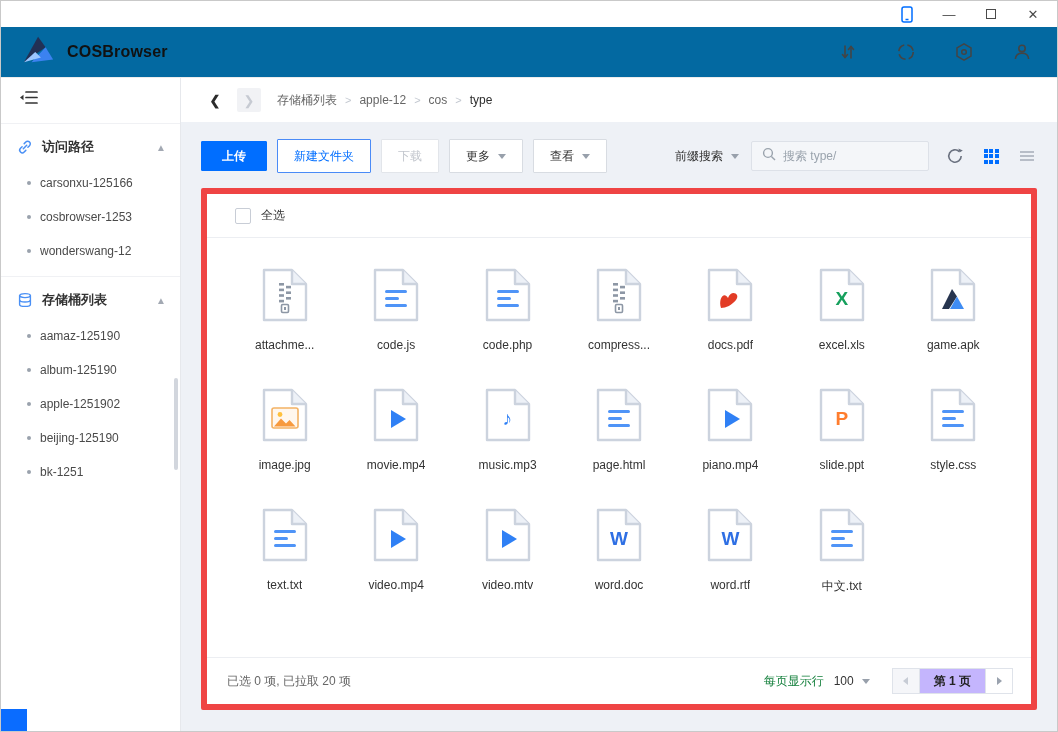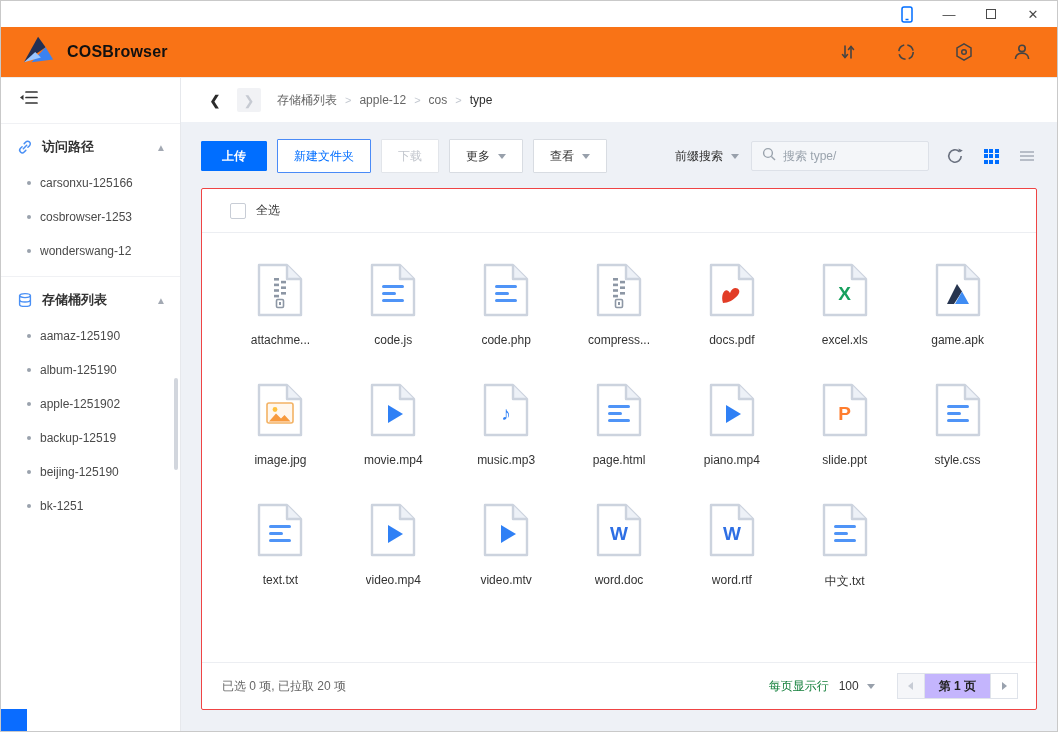--- a/index.html
+++ b/index.html
@@ -6,21 +6,21 @@
   html,body { background:#fff; }
   body { font-family:"Liberation Sans", sans-serif; }
   .app { position:relative; width:1058px; height:732px; background:#fff; border:1px solid #c9c9c9; overflow:hidden; }
 
   
   .titlebar { height:26px; display:flex; align-items:center; justify-content:flex-end; gap:26px; padding-right:16px; }
   .win-ic { display:inline-flex; align-items:center; justify-content:center; width:16px; height:16px; color:#4a4a4a; font-size:13px; cursor:default; }
   .max-box { width:10px; height:10px; border:1.4px solid #4a4a4a; }
 
   
-  .header { height:51px; display:flex; align-items:center; justify-content:space-between; padding:0 24px 0 20px; border-bottom:1px solid #ececec; background:#f97316; }
+  .header { height:51px; display:flex; align-items:center; justify-content:space-between; padding:0 24px 0 20px; border-bottom:1px solid #ececec; background:#0369a1; }
   .logo-wrap { display:flex; align-items:center; }
   .logo-text { font-size:16px; font-weight:700; color:#111; margin-left:10px; letter-spacing:.2px; }
   .header-icons { display:flex; align-items:center; gap:36px; }
   .hicon { display:inline-flex; align-items:center; justify-content:center; width:22px; height:22px; }
 
   
   .body { display:flex; height:654px; }
 
   
   .sidebar { width:180px; background:#fff; border-right:1px solid #e6e8ec; position:relative; flex:none; }
@@ -63,21 +63,21 @@
   .prefix-dd { display:flex; align-items:center; font-size:12px; color:#333; margin-right:12px; cursor:pointer; white-space:nowrap; }
   .tool-search { width:178px; height:30px; background:#f4f6f9; border:1px solid #dde1e8; border-radius:2px; display:flex; align-items:center; gap:7px; padding:0 10px; }
   .tool-search input { border:none; outline:none; background:transparent; font-size:12px; width:100%; color:#333; font-family:"Liberation Sans",sans-serif; }
   .tool-search input::placeholder { color:#9aa3ad; }
   .tool-ic { display:inline-flex; align-items:center; justify-content:center; width:20px; height:20px; margin-left:16px; cursor:pointer; }
   .grid-ic { display:grid; grid-template-columns:repeat(3,4px); grid-template-rows:repeat(3,4px); gap:1.5px; }
   .grid-ic i { background:#006eff; display:block; }
   .list-ic i { display:block; width:14px; height:2px; background:#b7bdc7; margin:2px 0; }
 
   
-  .panel { margin-top:16px; background:#fff; border:1px solid #ef4444; border-radius:2px; flex:1; display:flex; flex-direction:column; min-height:0;justify-content:flex-end; }
+  .panel { margin-top:16px; background:#fff; border:6px solid #ef4444; border-radius:2px; flex:1; display:flex; flex-direction:column; min-height:0;justify-content:flex-end; }
   .select-row { height:44px; display:flex; align-items:center; gap:10px; padding:0 28px; border-bottom:1px solid #eceef2; flex:none; }
   .checkbox { width:16px; height:16px; border:1px solid #c8cdd6; border-radius:2px; background:#fff; cursor:pointer; flex:none; }
   .select-label { font-size:12px; color:#333; }
 
   .file-grid { display:grid; grid-template-columns:repeat(7,1fr); row-gap:36px; padding:30px 22px 0 22px; align-content:start; flex:1; overflow:hidden; }
   .file-cell { display:flex; flex-direction:column; align-items:center; gap:16px; cursor:pointer; }
   .file-icon { position:relative; width:46px; height:54px; }
   .file-icon svg.page { position:absolute; left:0; top:0; }
   .ov { position:absolute; left:0; right:0; top:9px; bottom:2px; display:flex; align-items:center; justify-content:center; }
   .ov.lines { flex-direction:column; gap:4px; align-items:flex-start; padding-left:12px; justify-content:center; }
@@ -214,24 +214,20 @@
             <div class="side-item">
               <span class="dot"></span>
               <span class="side-item-label">album-125190</span>
             </div>
             <div class="side-item">
               <span class="dot"></span>
               <span class="side-item-label">apple-1251902</span>
             </div>
             <div class="side-item">
               <span class="dot"></span>
-              <span class="side-item-label">backup-12519</span>
-            </div>
-            <div class="side-item">
-              <span class="dot"></span>
               <span class="side-item-label">beijing-125190</span>
             </div>
             <div class="side-item">
               <span class="dot"></span>
               <span class="side-item-label">bk-1251</span>
             </div>
           </div>
         </div>
       <div class="side-scroll-thumb"></div>
     </aside>

